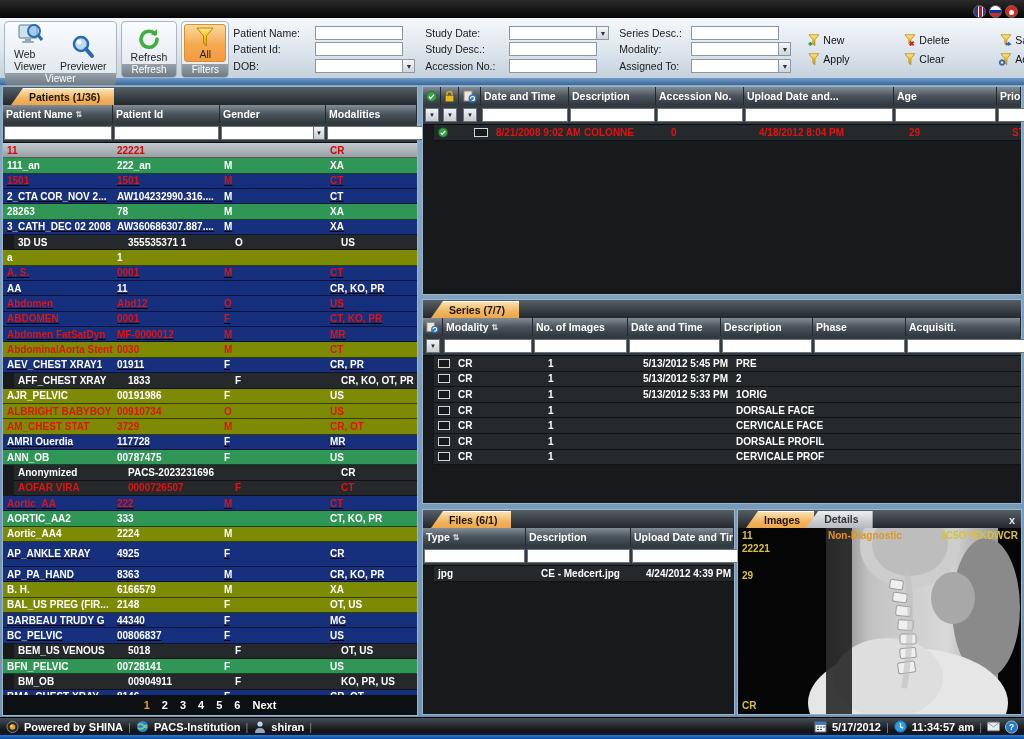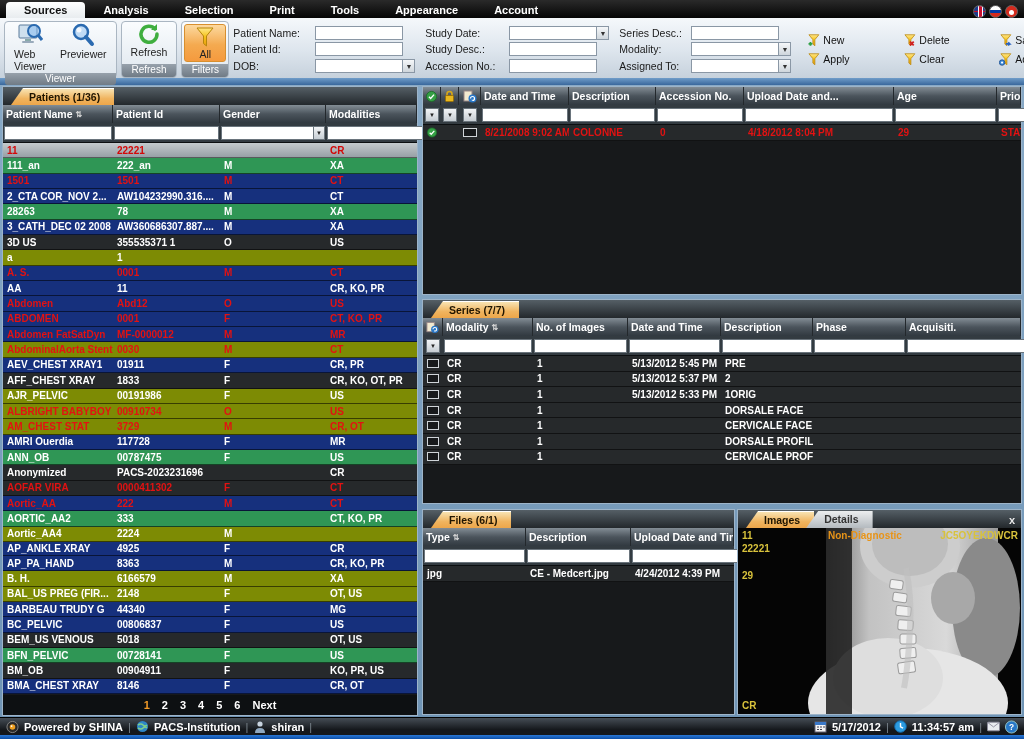--- a/index.html
+++ b/index.html
@@ -15,21 +15,21 @@
   .flag { width:13px; height:13px; border-radius:50%; border:1px solid #666; overflow:hidden; }
   .flag-uk { background:linear-gradient(180deg,#1b3a8c 40%,#c8102e 50%,#1b3a8c 60%); position:relative; }
   .flag-uk:before { content:""; position:absolute; left:5px; top:0; width:3px; height:13px; background:#c8102e; box-shadow:0 0 0 1px #fff; }
   .flag-ru { background:linear-gradient(#fff 33%,#0039a6 33%,#0039a6 66%,#d52b1e 66%); }
   .flag-tr { background:#d52b1e; position:relative; }
   .flag-tr:before { content:""; position:absolute; left:3px; top:4px; width:5px; height:5px; border-radius:50%; background:#fff; }
 
   
   .ribbon { height:60px; background:linear-gradient(#f5f8fb,#dde5ed 55%,#c6d1dc); display:flex; padding:3px 4px 0 4px; gap:4px; }
   .rgroup { display:flex; flex-direction:column; border:1px solid #aab6c2; border-radius:4px; background:linear-gradient(#fafcfe,#dfe7ee); }
-  .rbody { flex:1; display:flex; align-items:flex-start; padding:1px 4px; gap:4px; }
+  .rbody { flex:1; display:flex; align-items:flex-end; padding:1px 4px; gap:4px; }
   .rlabel { height:13px; line-height:12px; text-align:center; font-size:10px; color:#fff; background:linear-gradient(#97a1ab,#707b86); border-radius:0 0 3px 3px; }
   .bigbtn { display:flex; flex-direction:column; align-items:center; justify-content:center; padding:0 5px; font-size:10.5px; color:#222; gap:1px; cursor:default; }
   .bigbtn.sel { background:linear-gradient(#fcd9a0,#f4aa50 55%,#f59a3e); border:1px solid #d88f2e; border-radius:3px; height:100%; }
   .fieldcols { display:flex; padding:2px 0; gap:10px; }
   .fcol { display:flex; flex-direction:column; justify-content:space-between; padding:2px 0; }
   .frow { display:flex; align-items:center; height:17px; }
   .flabel { font-size:10.5px; color:#1a1a1a; width:82px; }
   .fcol2 .flabel { width:84px; } .fcol3 .flabel { width:72px; }
   .fwidget { display:flex; align-items:center; }
   .ftext { width:88px; height:14px; border:1px solid #8a97a5; font-size:10px; padding:0 2px; background:#fff; }
@@ -55,22 +55,22 @@
   .fcell { display:flex; align-items:center; padding:0 1px; height:100%; }
   .finput { flex:1; min-width:8px; height:14px; border:1px solid #6a747c; font-size:9px; background:#fff; padding:0 1px; }
   .dd2 { width:12px; height:14px; background:linear-gradient(#f2f4f6,#c6cdd3); border:1px solid #6a747c; font-size:6px; line-height:12px; text-align:center; color:#222; margin-left:-1px; }
   .ddbtn { width:14px; height:14px; margin:0 auto; background:linear-gradient(#f2f4f6,#c6cdd3); border:1px solid #6a747c; font-size:6px; line-height:12px; text-align:center; color:#222; }
 
   .rows { flex:1; overflow:hidden; background:#17191b; }
   .prow { display:grid; border-bottom:1px solid rgba(0,0,0,.55); }
   .cell { color:#fff; font-size:10px; font-weight:bold; padding:0 4px; display:flex; align-items:center; overflow:hidden; white-space:nowrap; }
   .bg-sel   { background:linear-gradient(#c4cacd,#98a0a6); }
   .bg-green { background:#2f9655; }
-  .bg-blue  { background:#16307d; }
-  .bg-dark  { background:#26292b; }
+  .bg-blue  { background:#16307d;text-decoration:underline; }
+  .bg-dark  { background:#26292b;margin-left:11px; }
   .bg-olive { background:#7d8b04; }
   .red .cell { color:#e21212; }
   .bg-sel.red .cell { color:#d40808; }
 
   .pagination { height:20px; background:#0d1012; display:flex; align-items:center; justify-content:center; gap:12px; flex:none; }
   .page { color:#fff; font-size:11px; font-weight:bold; cursor:default; }
   .page.cur { color:#f09a28; }
 
   .icon-th { justify-content:center; }
   .ckbox { width:15px; height:9px; border:1px solid #cfd4d8; background:#17191b; }
@@ -104,29 +104,20 @@
         <stop offset=".25" stop-color="#c2c2c2"></stop>
         <stop offset=".7" stop-color="#d9d9d9"></stop>
         <stop offset="1" stop-color="#9a9a9a"></stop>
     </linearGradient>
   </defs>
 </svg>
 
 <div class="app">
 
   <div class="menubar">
-    <div id="menu-tabs" style="display:flex">
-        <div class="mtab active">Sources</div>
-        <div class="mtab">Analysis</div>
-        <div class="mtab">Selection</div>
-        <div class="mtab">Print</div>
-        <div class="mtab">Tools</div>
-        <div class="mtab">Appearance</div>
-        <div class="mtab">Account</div>
-      </div>
     <div class="flags">
       <span class="flag flag-uk"></span>
       <span class="flag flag-ru"></span>
       <span class="flag flag-tr"></span>
     </div>
   </div>
 
   <div class="ribbon">
     <div class="rgroup">
       <div class="rbody">
@@ -470,21 +461,21 @@
             <div class="cell">US</div>
           </div>
           <div class="prow bg-dark" style="grid-template-columns:110px 107px 106px 1fr;height:15.35px">
             <div class="cell">Anonymized</div>
             <div class="cell">PACS-2023231696</div>
             <div class="cell"></div>
             <div class="cell">CR</div>
           </div>
           <div class="prow bg-dark red" style="grid-template-columns:110px 107px 106px 1fr;height:15.35px">
             <div class="cell">AOFAR VIRA</div>
-            <div class="cell">0000411302</div>
+            <div class="cell">0000726507</div>
             <div class="cell">F</div>
             <div class="cell">CT</div>
           </div>
           <div class="prow bg-blue red" style="grid-template-columns:110px 107px 106px 1fr;height:15.35px">
             <div class="cell">Aortic_AA</div>
             <div class="cell">222</div>
             <div class="cell">M</div>
             <div class="cell">CT</div>
           </div>
           <div class="prow bg-green" style="grid-template-columns:110px 107px 106px 1fr;height:15.35px">
@@ -492,21 +483,21 @@
             <div class="cell">333</div>
             <div class="cell"></div>
             <div class="cell">CT, KO, PR</div>
           </div>
           <div class="prow bg-olive" style="grid-template-columns:110px 107px 106px 1fr;height:15.35px">
             <div class="cell">Aortic_AA4</div>
             <div class="cell">2224</div>
             <div class="cell">M</div>
             <div class="cell"></div>
           </div>
-          <div class="prow bg-blue" style="grid-template-columns:110px 107px 106px 1fr;height:14px">
+          <div class="prow bg-blue" style="grid-template-columns:110px 107px 106px 1fr;height:25px">
             <div class="cell">AP_ANKLE XRAY</div>
             <div class="cell">4925</div>
             <div class="cell">F</div>
             <div class="cell">CR</div>
           </div>
           <div class="prow bg-blue" style="grid-template-columns:110px 107px 106px 1fr;height:15.35px">
             <div class="cell">AP_PA_HAND</div>
             <div class="cell">8363</div>
             <div class="cell">M</div>
             <div class="cell">CR, KO, PR</div>

